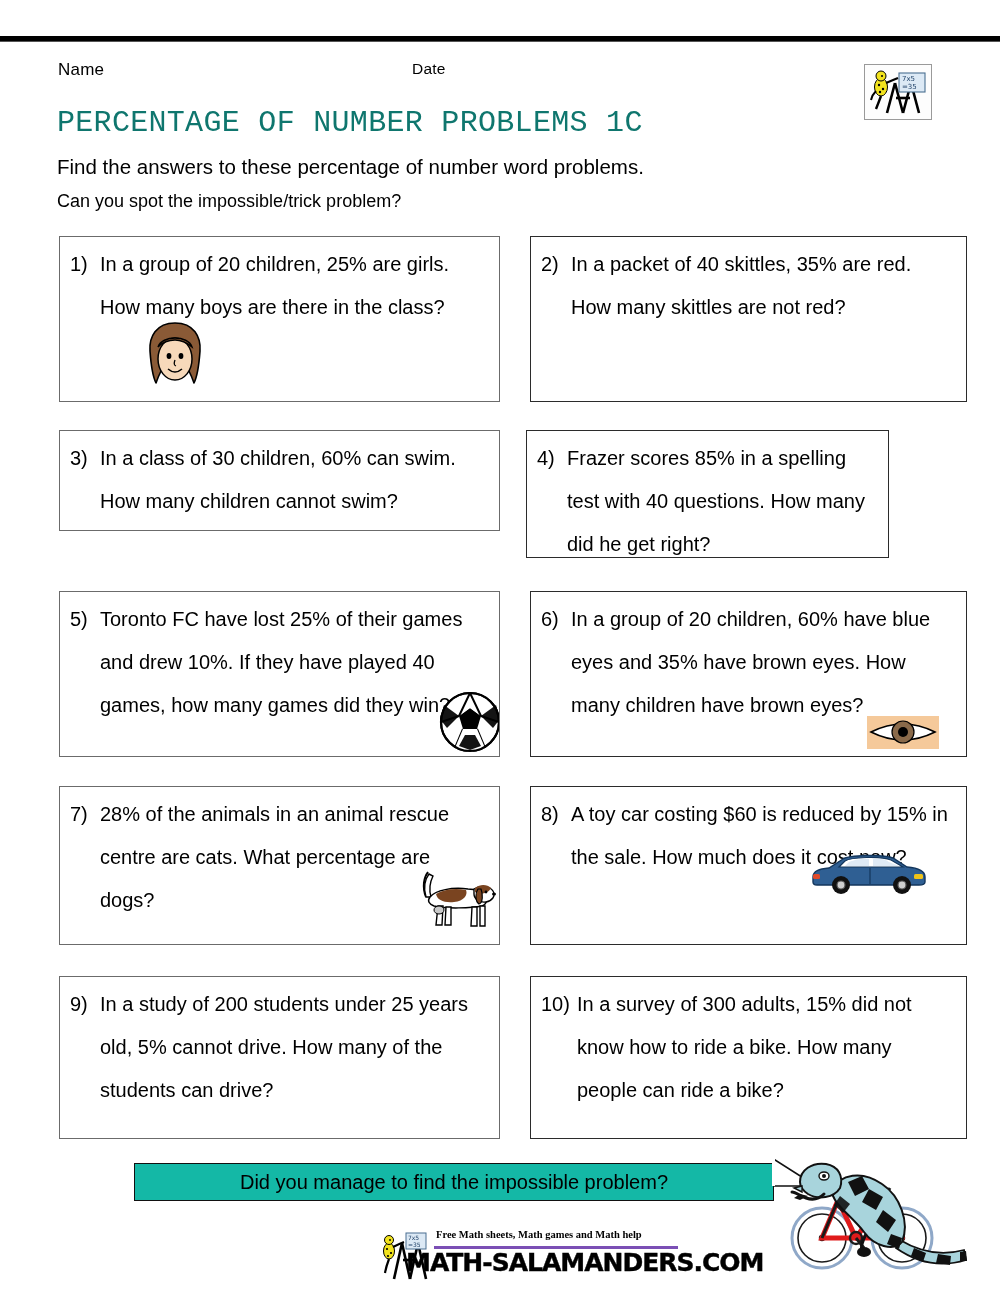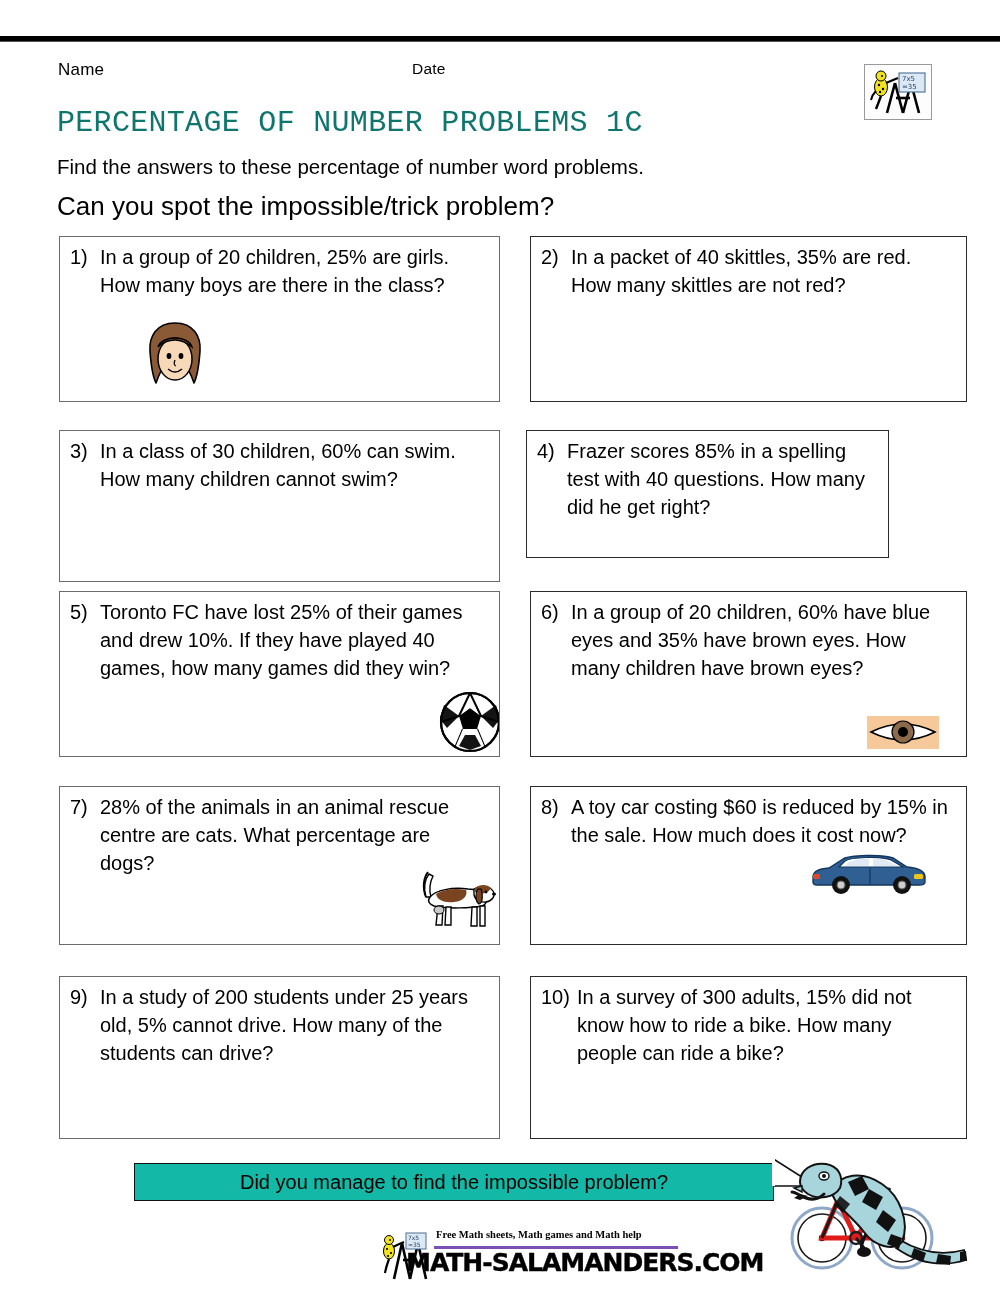--- a/index.html
+++ b/index.html
@@ -60,21 +60,21 @@
     white-space: nowrap;
   }
   .instr1 {
     position: absolute;
     left: 57px; top: 155px;
     font-size: 20.5px;
   }
   .instr2 {
     position: absolute;
     left: 57px; top: 191px;
-    font-size: 26px;
+    font-size: 18px;
   }
 
   
   .grid {
     position: absolute;
     left: 0; top: 0;
     width: 1000px;
   }
   .qbox {
     position: absolute;
@@ -83,21 +83,21 @@
     background: #ffffff;
     overflow: hidden;
   }
   .qbox.right { border-color: #2b2b2b; }
 
   .qtext {
     position: absolute;
     left: 10px; top: 6px;
     right: 8px;
     font-size: 20px;
-    line-height: 28px;
+    line-height: 43px;
   }
   .qnum {
     display: inline-block;
     width: 30px;
     vertical-align: top;
   }
   .qnum.wide { width: 36px; }
   .qbody {
     display: inline-block;
     width: calc(100% - 34px);
@@ -255,21 +255,21 @@
       </svg>
     </div>
   </div>
 
   <div class="qbox right" style="left:530px; top:236px; width:437px; height:166px;">
     <div class="qtext">
       <span class="qnum">2)</span><span class="qbody">In a packet of 40 skittles, 35% are red. How many skittles are not red?</span>
     </div>
   </div>
 
-  <div class="qbox" style="left:59px; top:430px; width:441px; height:152px;">
+  <div class="qbox" style="left:59px; top:430px; width:441px; height:101px;">
     <div class="qtext">
       <span class="qnum">3)</span><span class="qbody">In a class of 30 children, 60% can swim. How many children cannot swim?</span>
     </div>
   </div>
 
   <div class="qbox right" style="left:514px; top:430px; width:363px; height:128px;margin-left:12px;">
     <div class="qtext">
       <span class="qnum">4)</span><span class="qbody">Frazer scores 85% in a spelling test with 40 questions. How many did he get right?</span>
     </div>
   </div>

